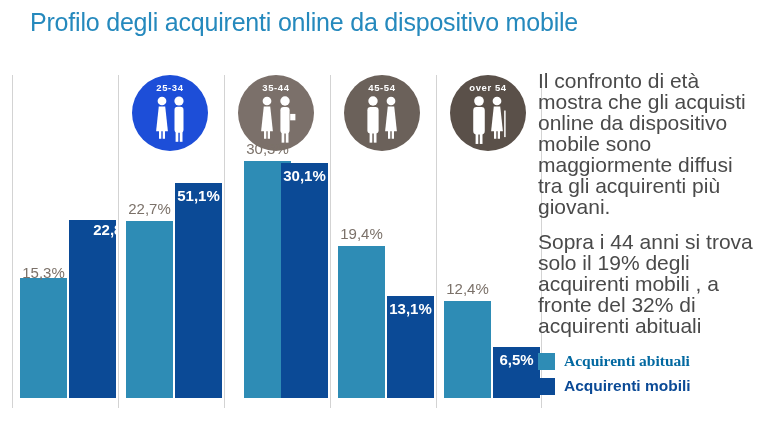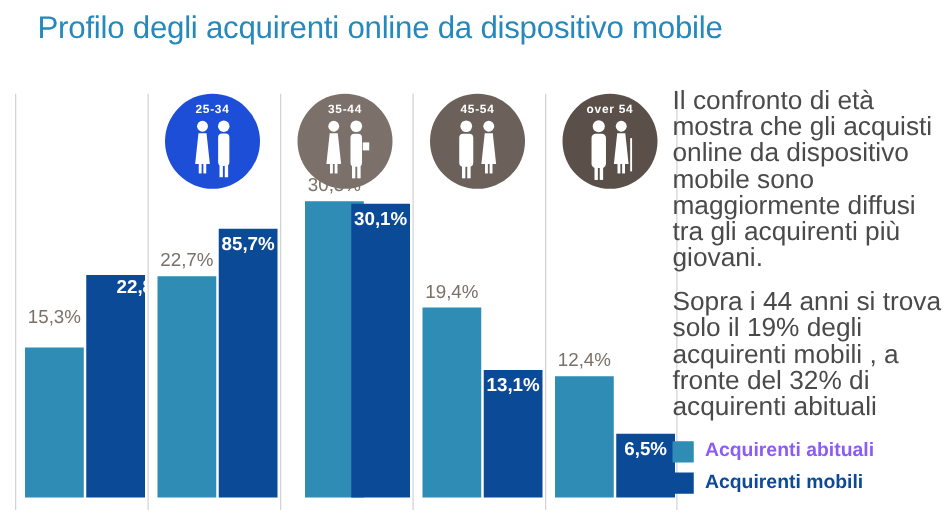--- a/index.html
+++ b/index.html
@@ -167,21 +167,21 @@
 <body>
 
 <div id="title" style="color: rgb(37, 137, 189);">Profilo degli acquirenti online da dispositivo mobile</div>
 
 <div id="chart">
     <div class="group" style="left: 12px;">
       <div class="divider"></div>
       <div class="bars">
         <div class="bar-wrap light" style="height: 120px;">
           <div class="bar light" style="height: 120px;"></div>
-          <div class="val outside" style="bottom: 136px;">15,3%</div>
+          <div class="val outside" style="bottom: 117px;">15,3%</div>
         </div>
         <div class="bar-wrap dark" style="height: 178px;">
           <div class="bar dark" style="height: 178px;"></div>
           <div class="val inside" style="bottom: 160px; padding-left: 22px;">22,8%</div>
         </div>
       </div>
     </div>
     <div class="group" style="left: 118px;">
       <div class="divider"></div>
       <div class="circle" style="background: #1d4ed8;">
@@ -197,21 +197,21 @@
         </svg>
         <div class="age-label">25-34</div>
       </div>
       <div class="bars">
         <div class="bar-wrap light" style="height: 177px;">
           <div class="bar light" style="height: 177px;"></div>
           <div class="val outside" style="bottom: 181px;">22,7%</div>
         </div>
         <div class="bar-wrap dark" style="height: 215px;">
           <div class="bar dark" style="height: 215px;"></div>
-          <div class="val inside" style="bottom: 194px;">85,7%</div>
+          <div class="val inside" style="bottom: 194px;">51,1%</div>
         </div>
       </div>
     </div>
     <div class="group" style="left: 224px;">
       <div class="divider"></div>
       <div class="circle" style="background: rgb(123, 112, 106);">
         <svg width="76" height="76">
           <circle cx="29" cy="26" r="4.369999999999999" fill="#ffffff"></circle>
           <path d="M25.77 31.509999999999998 L32.230000000000004 31.509999999999998 L34.89 56.209999999999994 L23.11 56.209999999999994 Z" fill="#ffffff"></path>
           <rect x="26" y="55.209999999999994" width="2.3" height="8.549999999999999" fill="#ffffff"></rect>
@@ -292,19 +292,19 @@
   </div>
 
 <div id="side">
   <p>Il confronto di età mostra che gli acquisti online da dispositivo mobile sono maggiormente diffusi tra gli acquirenti più giovani.</p>
   <p>Sopra i 44 anni si trova solo il 19% degli acquirenti mobili , a fronte del 32% di acquirenti abituali</p>
 </div>
 
 <div id="legend">
     <div class="legend-row">
       <span class="swatch" style="background: rgb(46, 140, 181);"></span>
-      <span class="legend-label" style="color: #8b5cf6;">Acquirenti abituali</span>
+      <span class="legend-label" style="color: #0369a1; font-family: Liberation Serif, serif;">Acquirenti abituali</span>
     </div>
     <div class="legend-row">
       <span class="swatch" style="background: rgb(11, 74, 150);"></span>
       <span class="legend-label" style="color: rgb(11, 74, 150);">Acquirenti mobili</span>
     </div>
   </div>
 
 </body></html>

